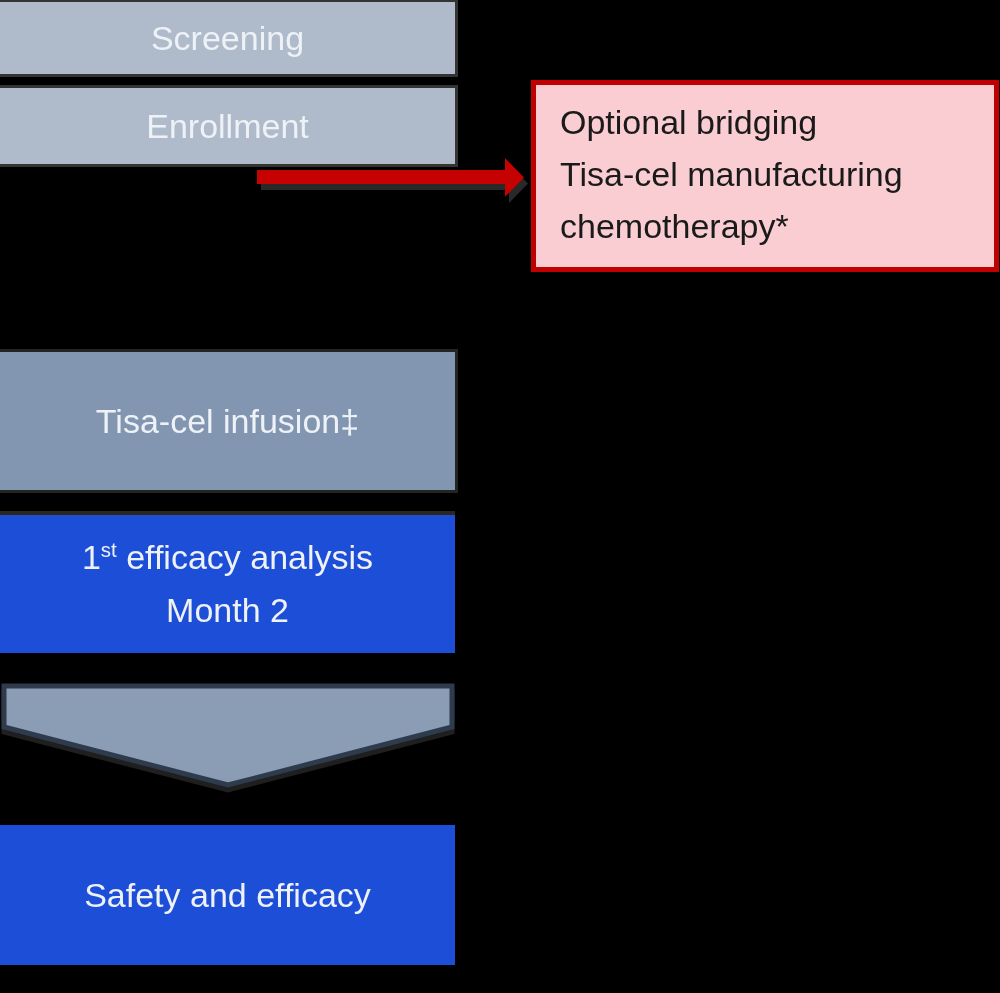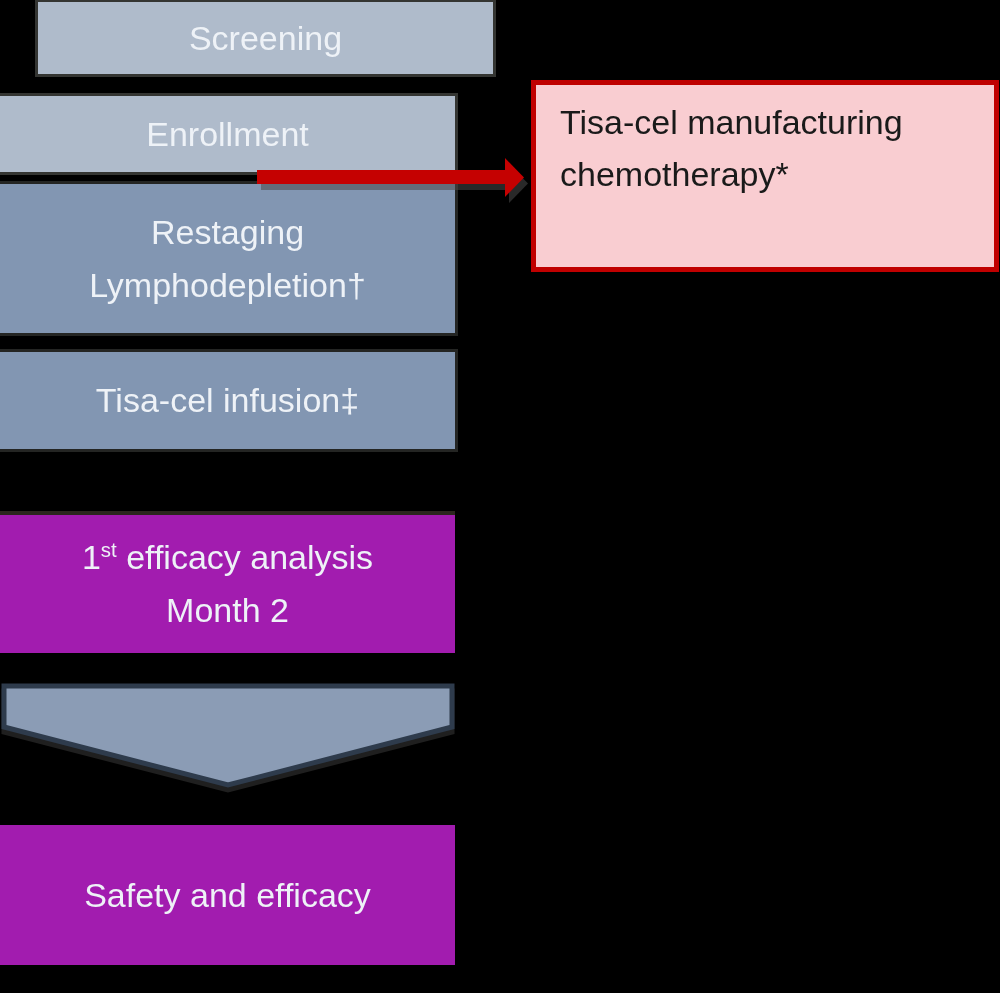--- a/index.html
+++ b/index.html
@@ -20,25 +20,25 @@
     flex-direction: column;
     align-items: center;
     justify-content: center;
     text-align: center;
     font-size: 34px;
     line-height: 53px;
     color: #eef2f7;
   }
   .box.light  { background: #afbbcb; box-shadow: 0 0 0 3px rgba(130,132,124,0.40); }
   .box.medium { background: #8296b2; box-shadow: 0 0 0 3px rgba(130,132,124,0.28); }
-  .box.dark   { background: #a21caf; }
-  .box-screening  { top: 2px;   height: 72px; margin-left: 38px;  }
-  .box-enrollment { top: 96px;  height: 76px;  }
+  .box.dark   { background: #1d4ed8; }
+  .box-screening  { top: 2px;   height: 72px;  }
+  .box-enrollment { top: 88px;  height: 76px;  }
   .box-restaging  { top: 184px; height: 149px; }
-  .box-infusion   { top: 352px; height: 97px; }
+  .box-infusion   { top: 352px; height: 138px; }
   .box-efficacy   { top: 515px; height: 138px; box-shadow: 0 -4px 0 rgba(98,84,66,0.45); }
   .box-safety     { top: 825px; height: 140px; gap: 20px; }
   .box sup { font-size: 60%; line-height: 0; }
 
   .chevron-svg {
     position: absolute;
     left: 0; top: 681px;
     width: 458px; height: 110px;
     overflow: visible;
     filter: drop-shadow(0 5px 0 rgba(90,90,90,0.35));
@@ -71,24 +71,20 @@
 <div class="canvas">
 
   <div class="box light box-screening">
     <div>Screening</div>
   </div>
 
   <div class="box light box-enrollment">
     <div>Enrollment</div>
   </div>
 
-  <div class="box medium box-restaging">
-    <div>Restaging</div>
-    <div>Lymphodepletion†</div>
-  </div>
 
   <div class="box medium box-infusion">
     <div>Tisa-cel infusion‡</div>
   </div>
 
   <div class="box dark box-efficacy">
     <div><span>1</span><sup>st</sup><span> efficacy analysis</span></div>
     <div>Month 2</div>
   </div>
 
@@ -99,17 +95,18 @@
   <div class="box dark box-safety">
     <div>Safety and efficacy</div>
   </div>
 
   <svg class="arrow-svg" viewBox="0 0 275 52" aria-hidden="true">
     <rect x="2" y="17" width="248" height="14" fill="#c50101"></rect>
     <polygon points="250,5 269,24.5 250,44" fill="#c50101"></polygon>
   </svg>
 
   <div class="note-box">
+    <div class="note-line">Optional bridging</div>
     <div class="note-line">Tisa-cel manufacturing</div>
     <div class="note-line">chemotherapy*</div>
   </div>
 
 </div>
 
 </body></html>

